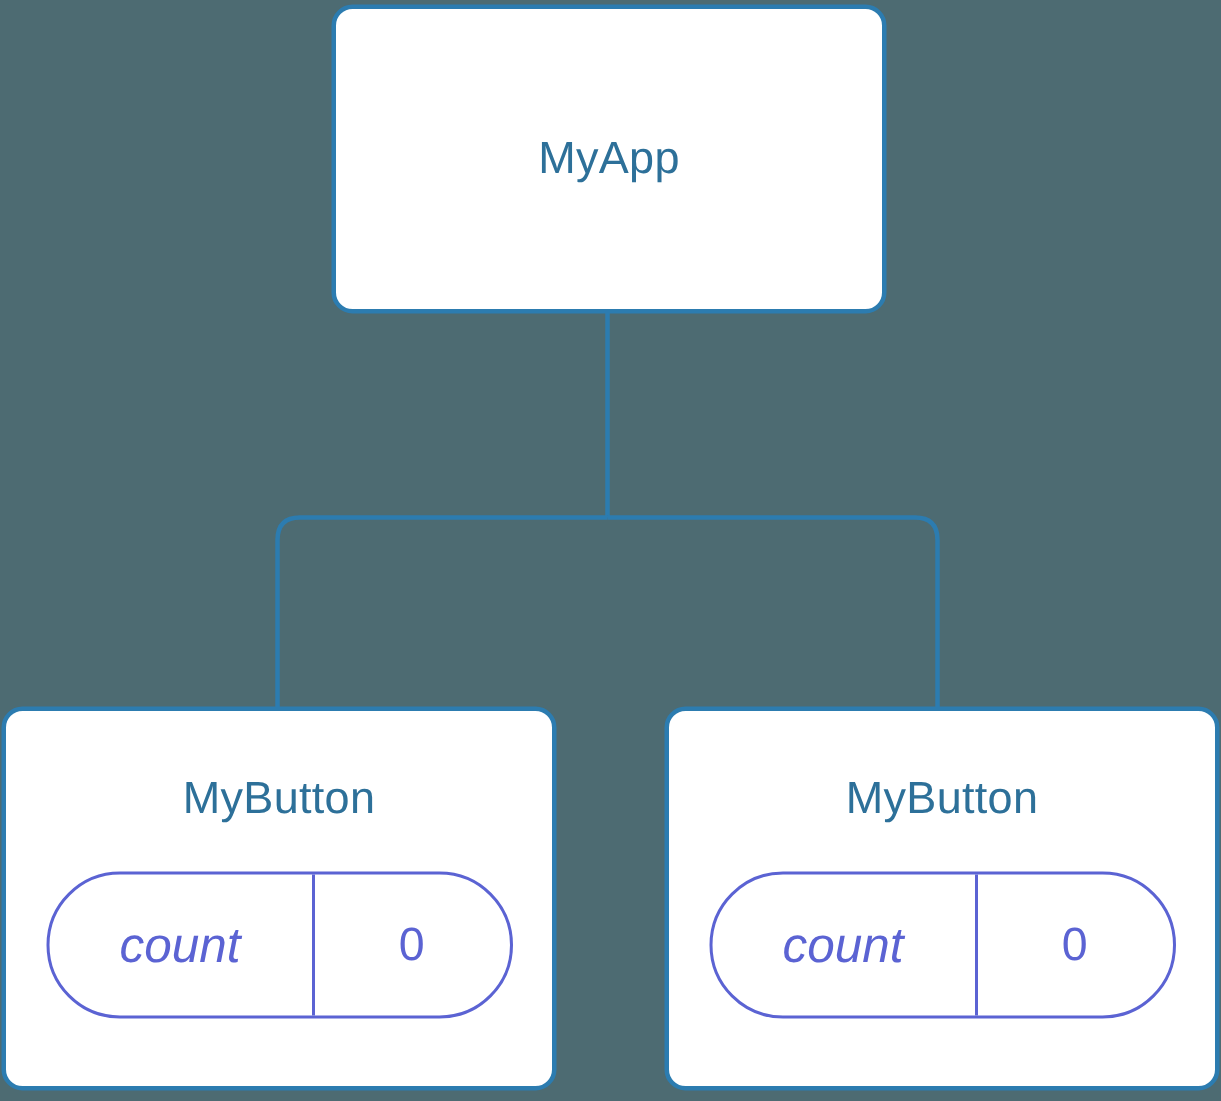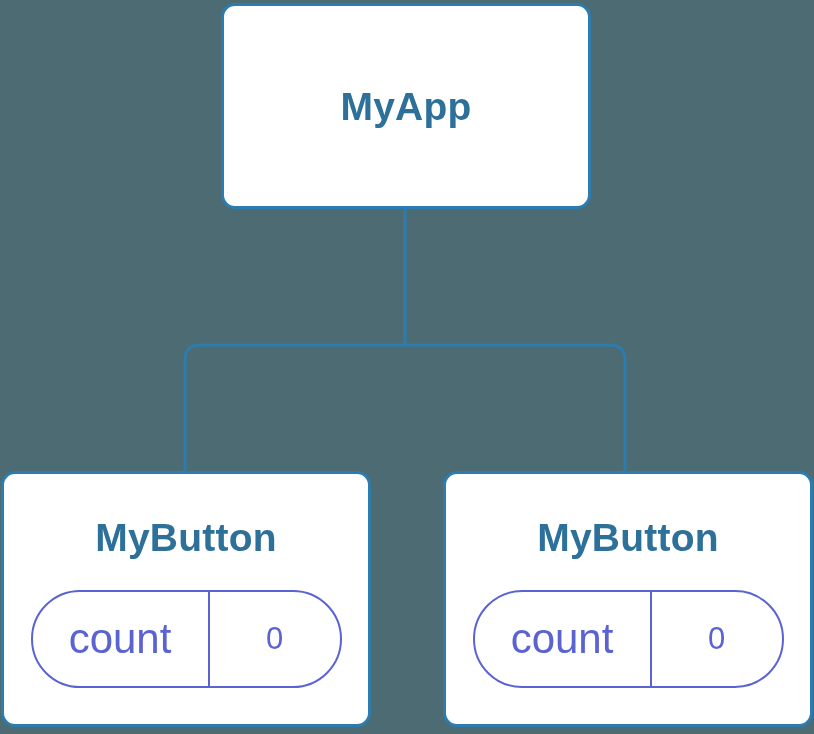--- a/index.html
+++ b/index.html
@@ -54,25 +54,24 @@
 
   #node-mybutton-right {
     left: 443px;
     top: 471px;
     width: 370px;
     height: 256px;
   }
 
   .node-title {
     color: #2d7099;
-    font-size: 39px;
+    font-size: 30px;
     line-height: 1;
     letter-spacing: 0.2px;
     white-space: nowrap;
-    font-weight: bold;
   }
 
   .node-title.child {
     margin-top: 44px;
   }
 
   .state-pill {
     margin-top: 33px;
     height: 98px;
     border: 2px solid #5b63d3;
@@ -83,22 +82,23 @@
     background: transparent;
   }
 
   .pill-key {
     display: flex;
     align-items: center;
     justify-content: center;
     padding: 0 26px;
     min-width: 123px;
     color: #5b63d3;
-    font-size: 42px;
+    font-size: 33px;
     white-space: nowrap;
+    font-style: italic;
   }
 
   .pill-divider {
     width: 2px;
     background: #5b63d3;
     flex: 0 0 auto;
   }
 
   .pill-value {
     display: flex;

